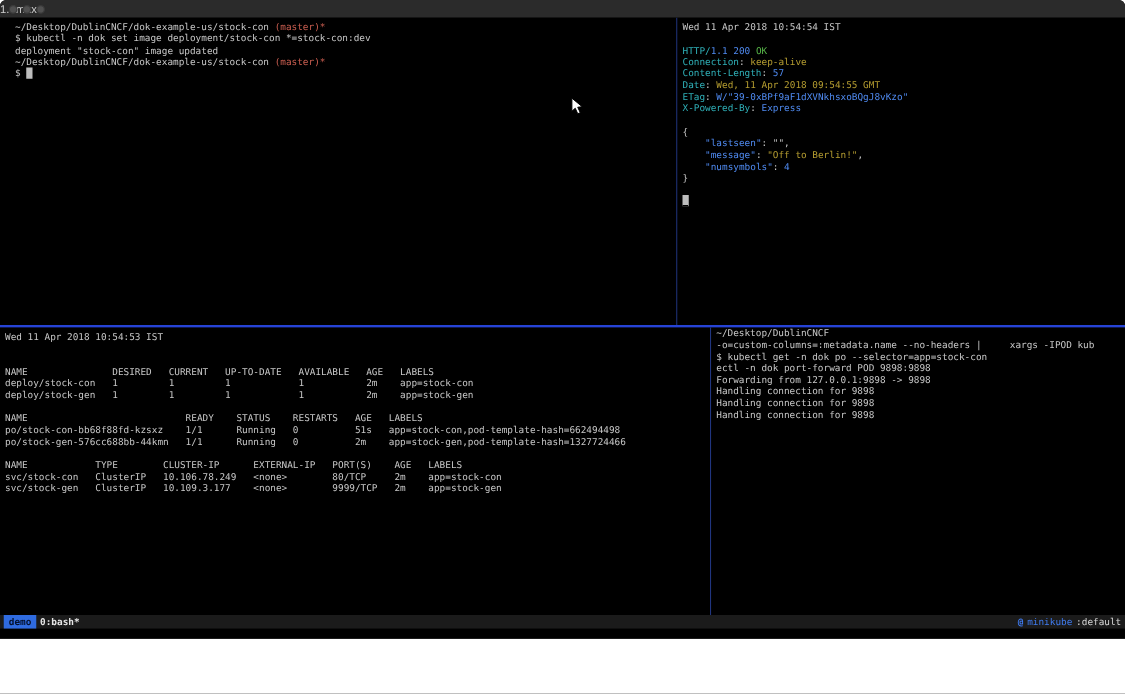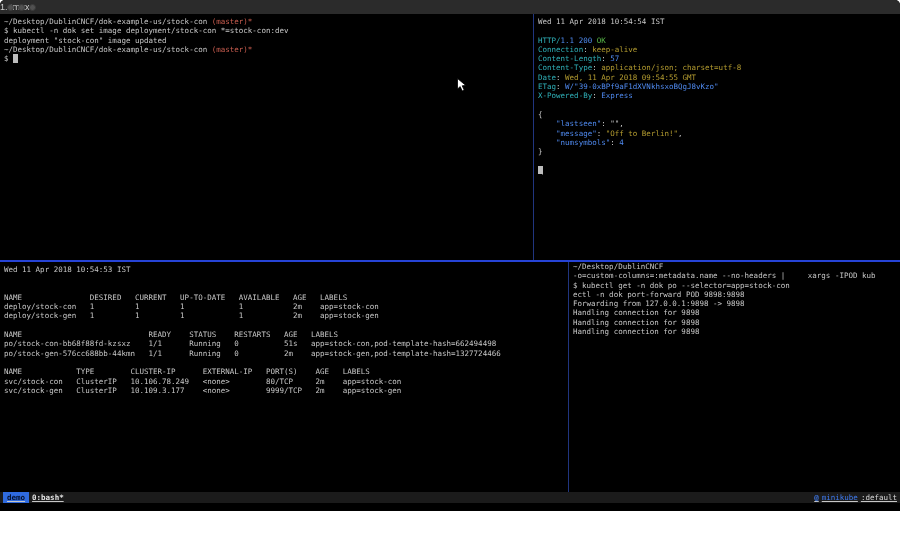--- a/index.html
+++ b/index.html
@@ -24,21 +24,21 @@
     display: flex; align-items: center; justify-content: flex-start;
   }
   .lights { position: absolute; left: 7px; top: 3.5px; display: flex; gap: 4px; }
   .light { width: 7px; height: 7px; border-radius: 50%; background: #505050; border: 0.5px solid #3a3a3a; }
   .title {
     color: #cfcfcf; font-size: 9px; line-height: 14px;
     font-family: "Liberation Sans", sans-serif;
   }
   .content { flex: 1 1 auto; display: flex; flex-direction: column; }
   .row { display: flex; overflow: hidden; }
-  .row-top { height: 246px; flex: 0 0 246px; }
+  .row-top { height: 246px; flex: 0 0 246px; padding-left: 8px; }
   .row-bottom { flex: 1 1 auto; }
   .hdiv { height: 2px; flex: 0 0 2px; background: #2643d6; }
   .vdiv { width: 1px; flex: 0 0 1px; background: #20357f; }
   .pane { overflow: hidden; padding: 3px 4px; background: #000; }
   .pane-tl { width: 533px; flex: 0 0 533px; }
   .pane-tr { flex: 1 1 auto; text-decoration: underline; }
   .pane-bl { width: 568px; flex: 0 0 568px; }
   .pane-br { flex: 1 1 auto; padding-top: 0; }
   .tline {
     white-space: pre;
@@ -54,21 +54,20 @@
   .c-grn { color: #58b849; }
   .c-yel { color: #b59d30; }
   .c-cur { background: #bdbdbd; color: #000; }
   .statusbar {
     height: 11px; flex: 0 0 11px;
     background: #1b1b1b;
     display: flex; align-items: center; justify-content: space-between;
     font-size: 7.5px; line-height: 11px;
     color: #c7c7c7;
     padding: 0 3px;
-    text-decoration: underline;
   }
   .status-left, .status-right { display: flex; align-items: center; gap: 3px; }
   .session-badge {
     background: #2f6be0; color: #04102c;
     padding: 0 4px; font-weight: bold;
     height: 11px; line-height: 11px; display: inline-block;
   }
   .window-label { color: #e6e6e6; font-weight: bold; }
   .kube-icon { color: #3f7bf0; font-weight: bold; }
   .kube-host { color: #3f7bf0; }
@@ -99,21 +98,20 @@
           <div class="tline"><span class="c-fg">~/Desktop/DublinCNCF/dok-example-us/stock-con </span><span class="c-red">(master)*</span></div>
           <div class="tline"><span class="c-fg">$ </span><span class="c-cur"> </span></div>
         </div>
       <div class="vdiv"></div>
       <div class="pane pane-tr">
           <div class="tline"><span class="c-fg">Wed 11 Apr 2018 10:54:54 IST</span></div>
           <div class="tline"> </div>
           <div class="tline"><span class="c-cyn">HTTP/</span><span class="c-blu">1.1</span><span class="c-fg"> </span><span class="c-blu">200</span><span class="c-fg"> </span><span class="c-grn">OK</span></div>
           <div class="tline"><span class="c-cyn">Connection</span><span class="c-fg">: </span><span class="c-yel">keep-alive</span></div>
           <div class="tline"><span class="c-cyn">Content-Length</span><span class="c-fg">: </span><span class="c-blu">57</span></div>
-          <div class="tline"><span class="c-cyn">Content-Type</span><span class="c-fg">: </span><span class="c-yel">application/json; charset=utf-8</span></div>
           <div class="tline"><span class="c-cyn">Date</span><span class="c-fg">: </span><span class="c-yel">Wed, 11 Apr 2018 09:54:55 GMT</span></div>
           <div class="tline"><span class="c-cyn">ETag</span><span class="c-fg">: </span><span class="c-blu">W/"39-0xBPf9aF1dXVNkhsxoBQgJ8vKzo"</span></div>
           <div class="tline"><span class="c-cyn">X-Powered-By</span><span class="c-fg">: </span><span class="c-blu">Express</span></div>
           <div class="tline"> </div>
           <div class="tline"><span class="c-fg">{</span></div>
           <div class="tline"><span class="c-fg">    </span><span class="c-blu">"lastseen"</span><span class="c-fg">: "",</span></div>
           <div class="tline"><span class="c-fg">    </span><span class="c-blu">"message"</span><span class="c-fg">: </span><span class="c-yel">"Off to Berlin!"</span><span class="c-fg">,</span></div>
           <div class="tline"><span class="c-fg">    </span><span class="c-blu">"numsymbols"</span><span class="c-fg">: </span><span class="c-blu">4</span></div>
           <div class="tline"><span class="c-fg">}</span></div>
           <div class="tline"> </div>

